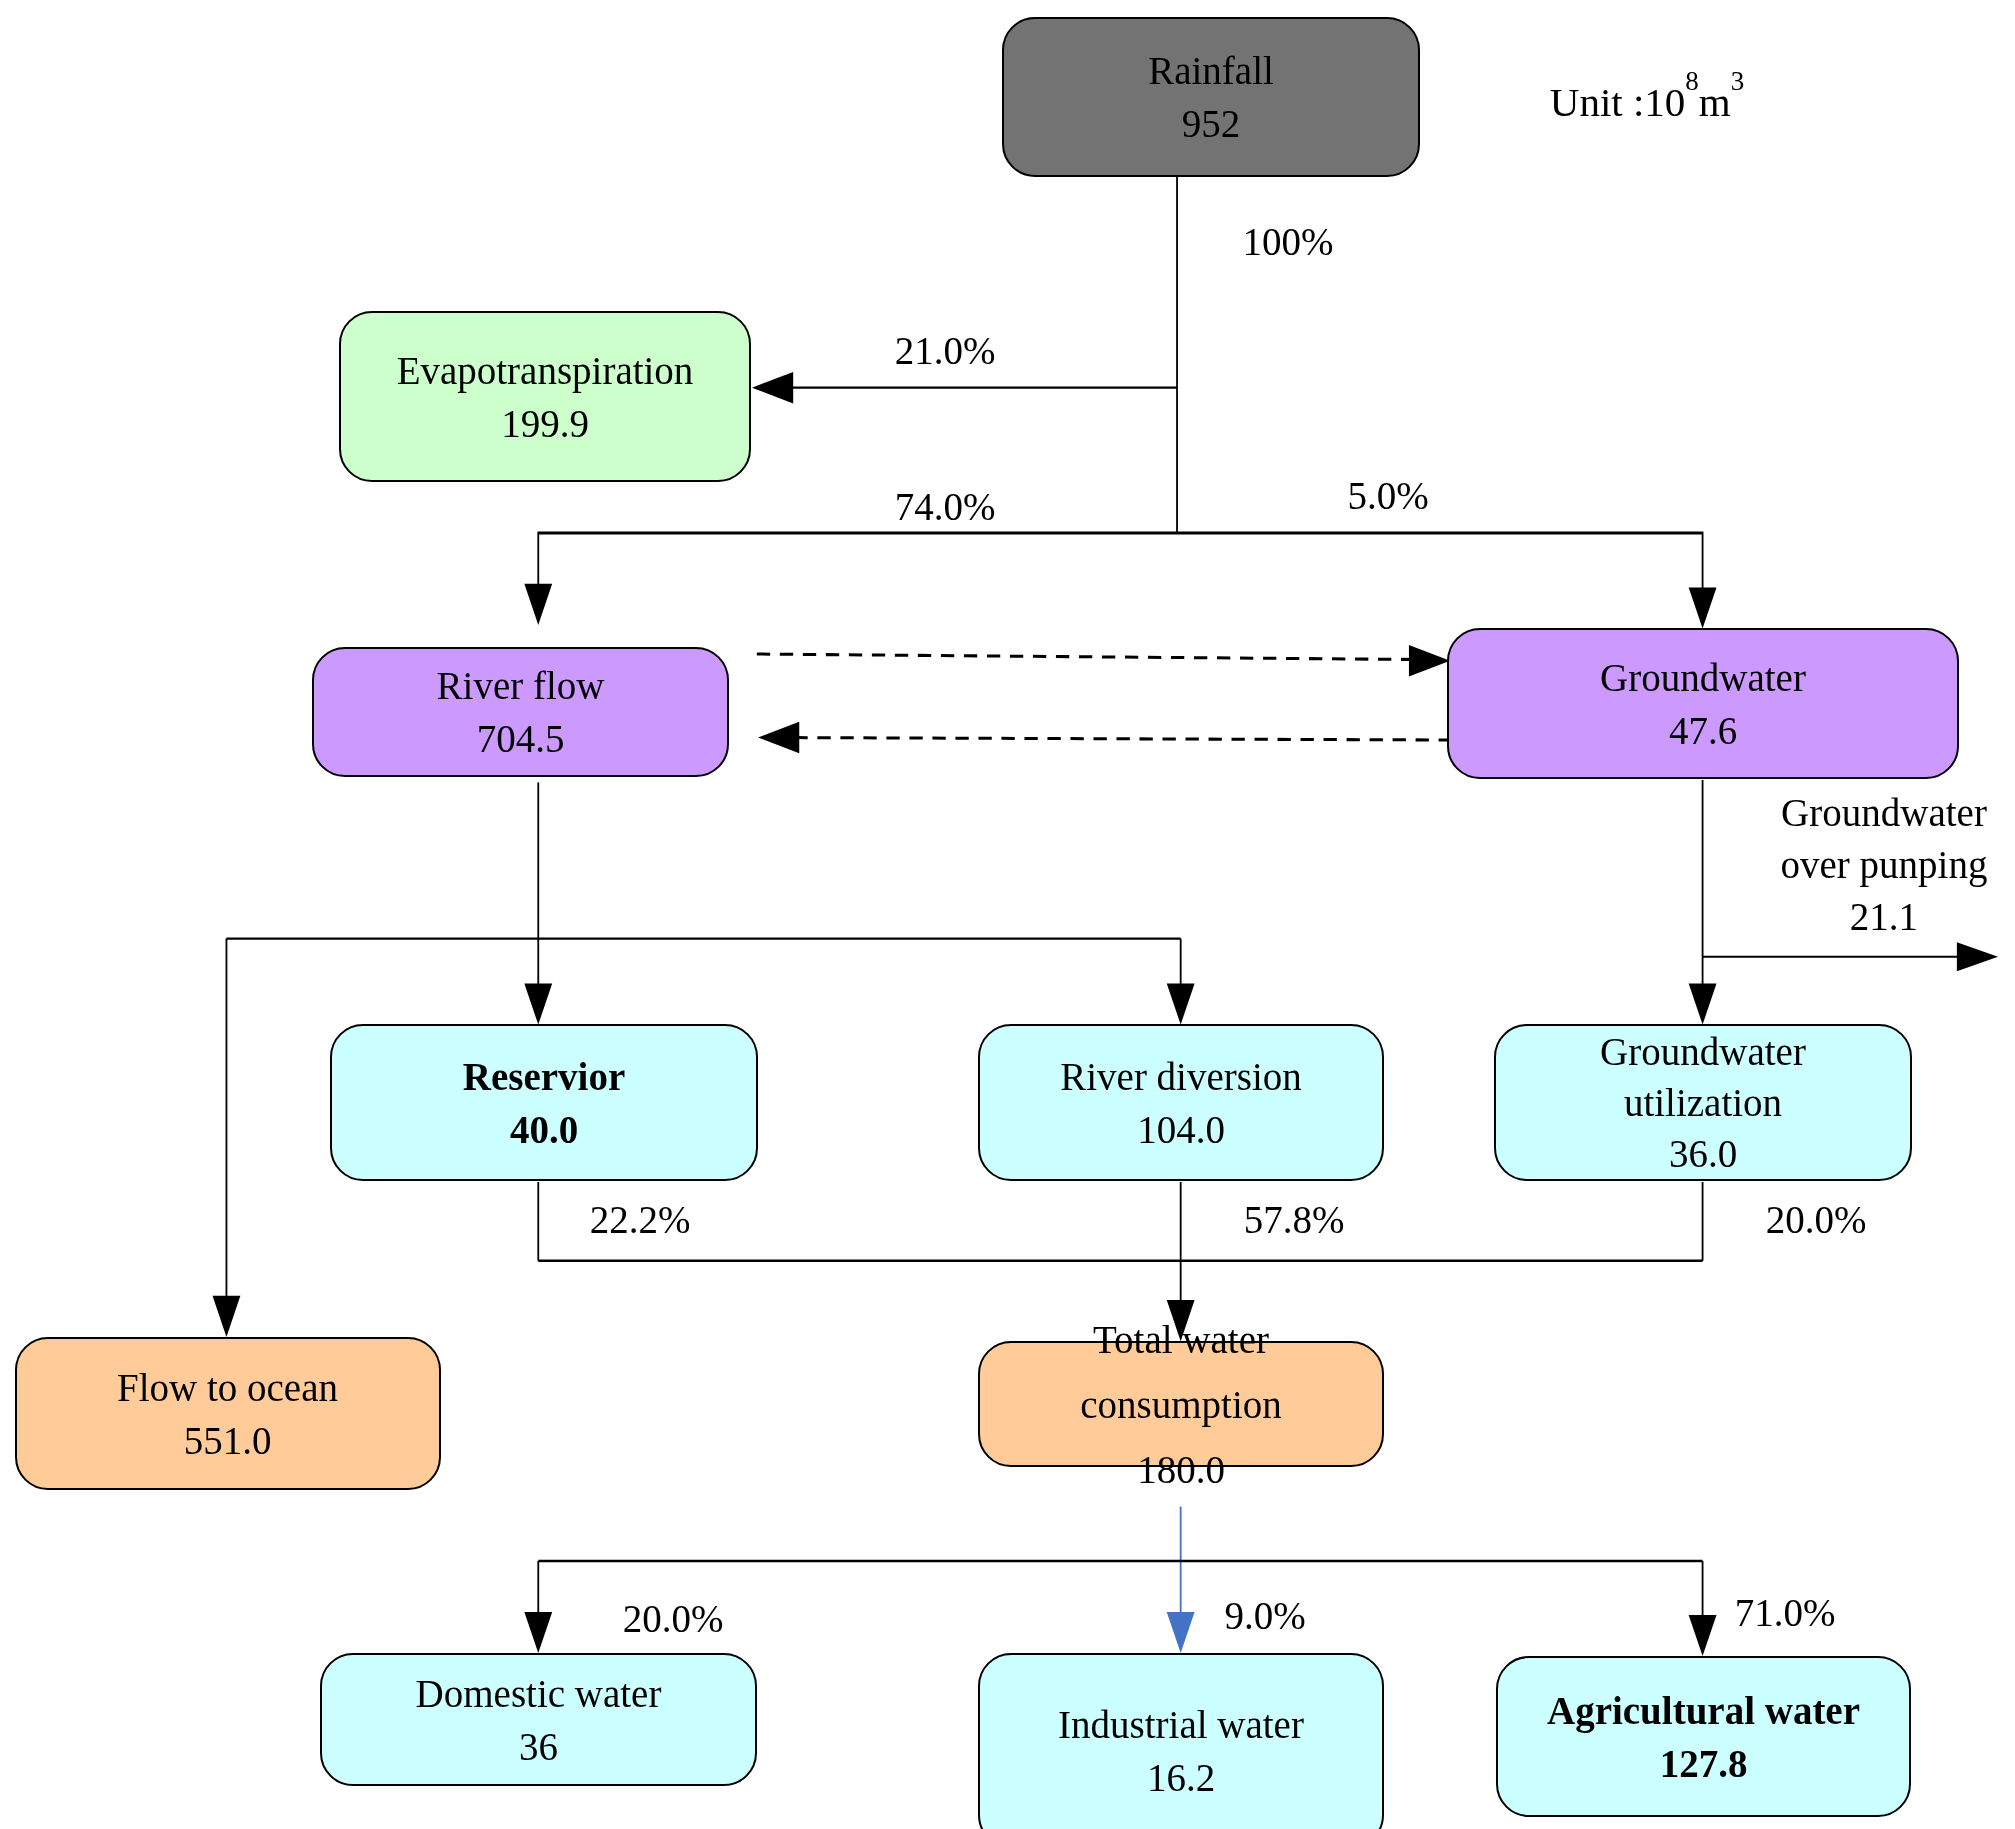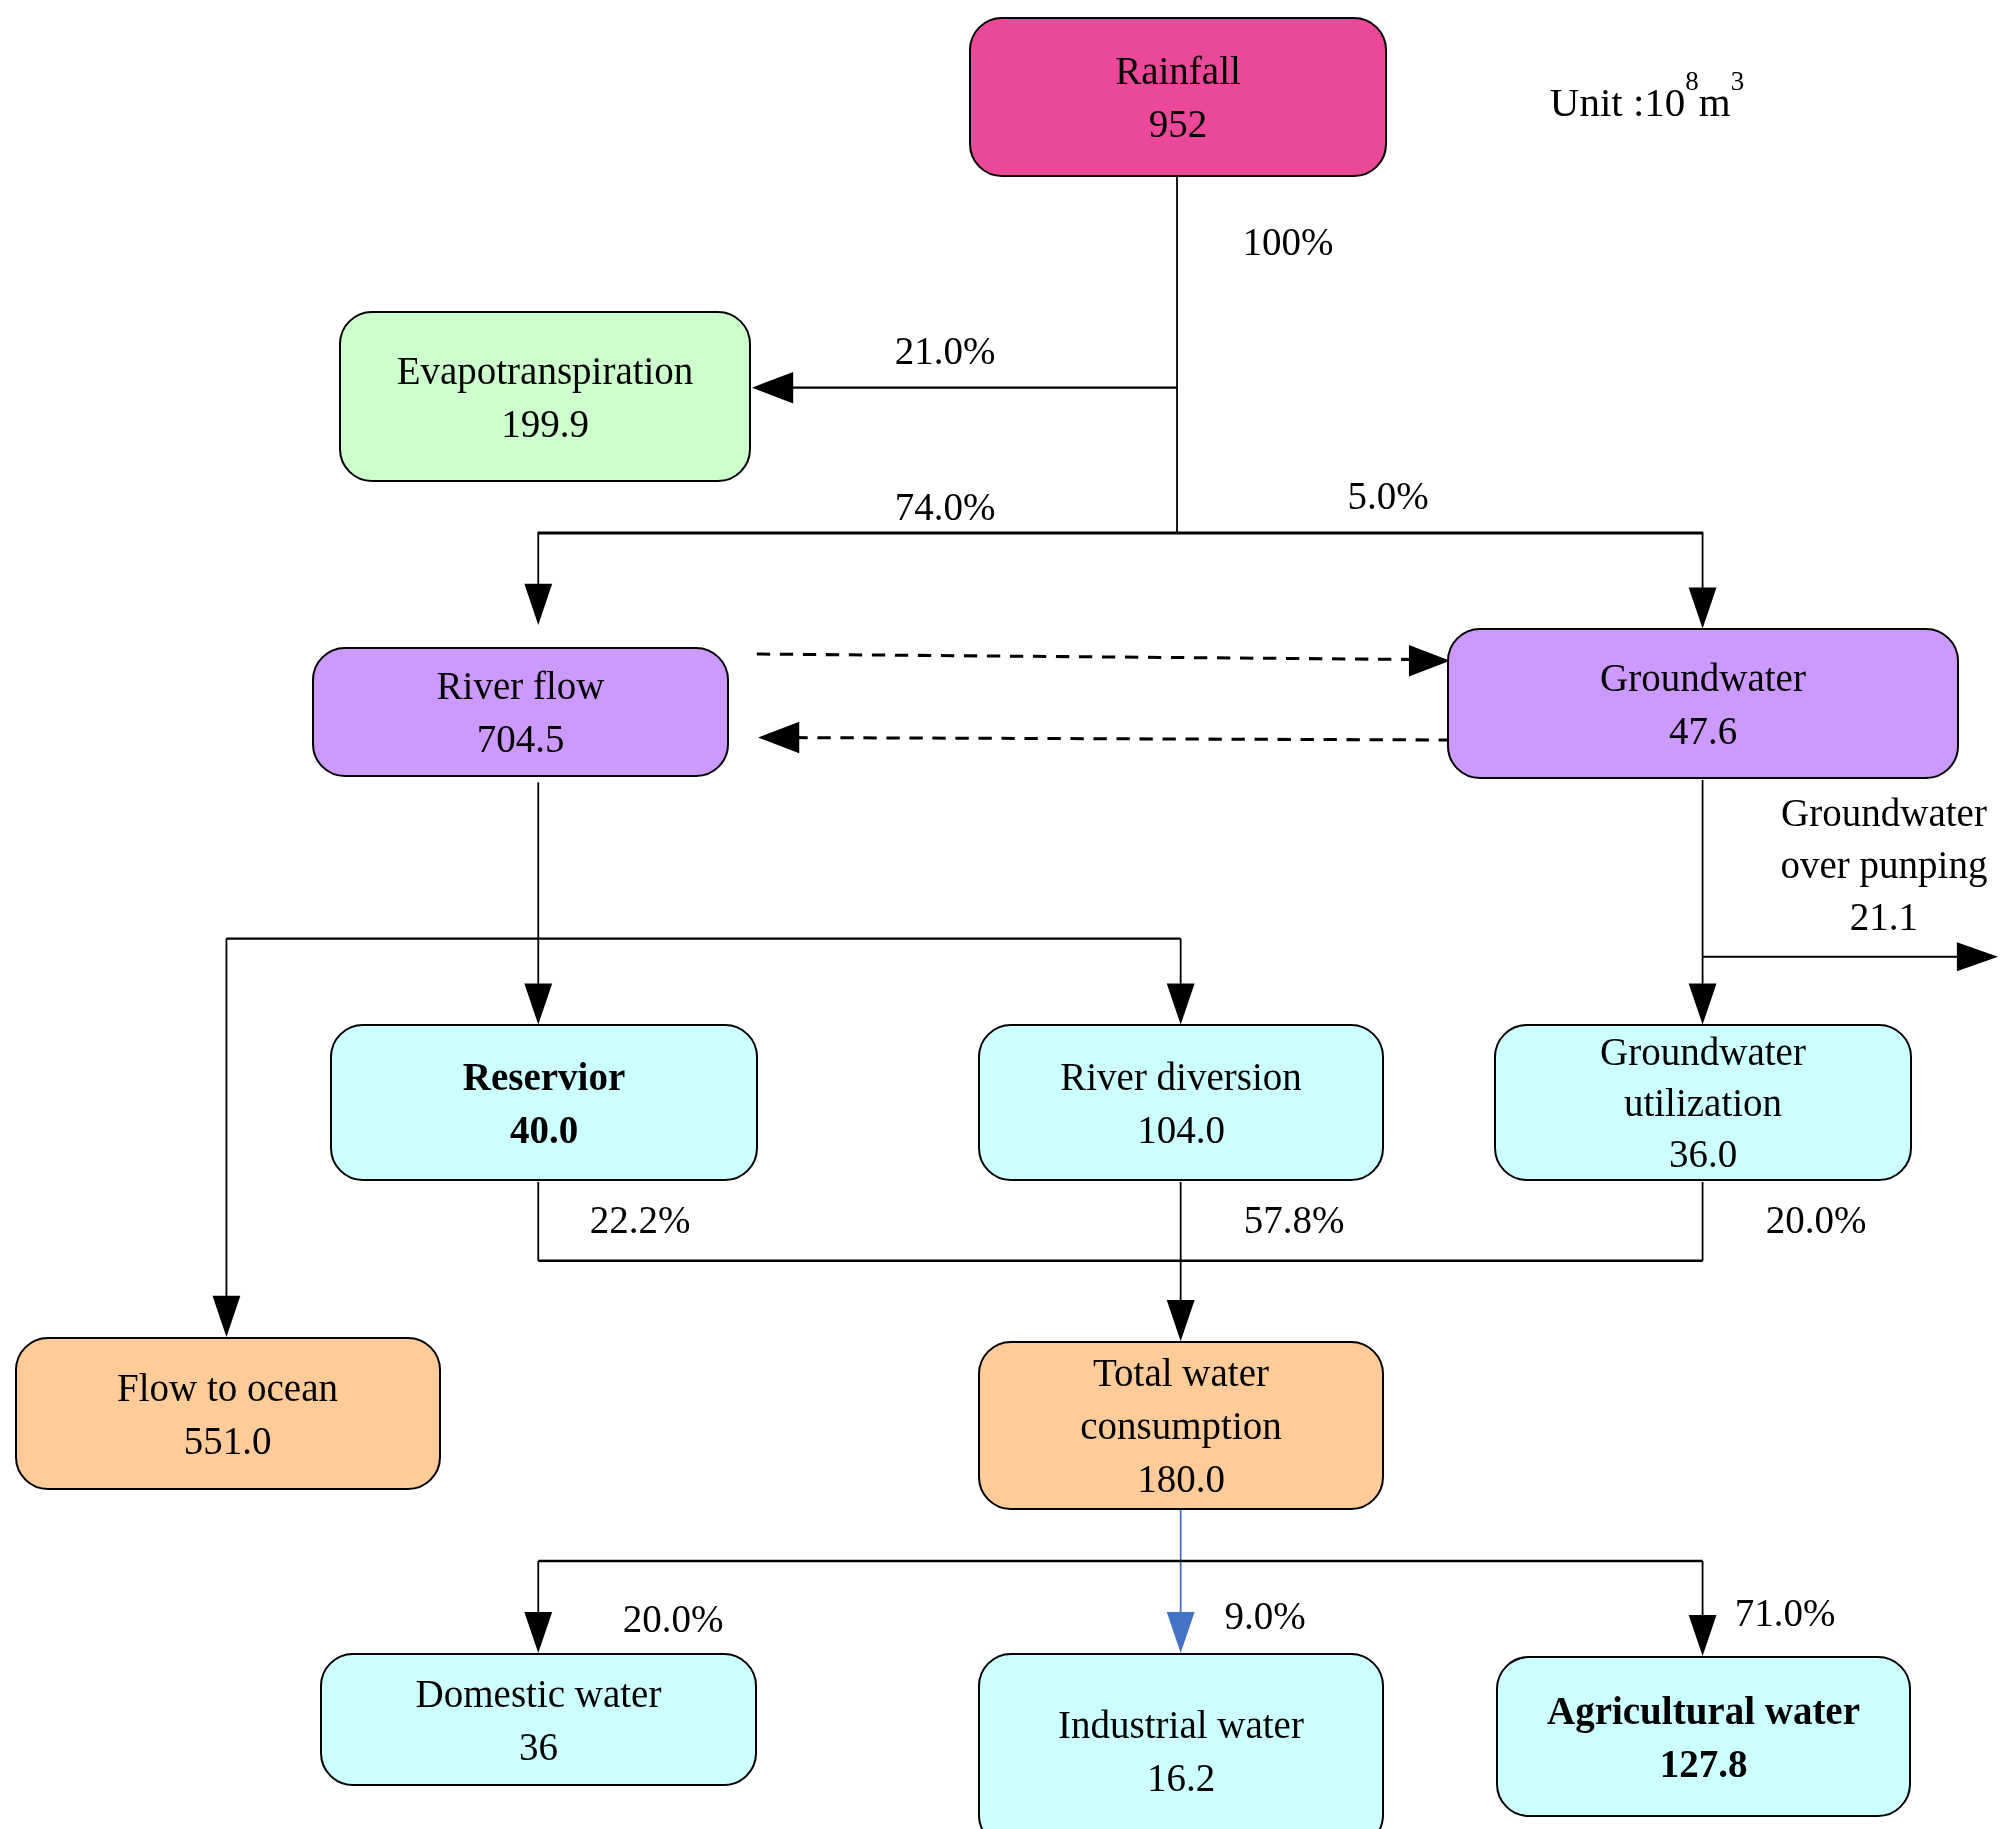--- a/index.html
+++ b/index.html
@@ -12,21 +12,21 @@
         display:flex;flex-direction:column;align-items:center;justify-content:center;
         text-align:center;font-size:39px;line-height:53px;}
   .n-rainfall{left:969px;top:17px;width:418px;height:160px;}
   .n-evapotranspiration{left:339px;top:311px;width:412px;height:171px;}
   .n-river-flow{left:312px;top:625px;width:417px;height:130px;margin-top:22px;}
   .n-groundwater{left:1447px;top:628px;width:512px;height:151px;}
   .n-reservior{left:330px;top:1024px;width:428px;height:157px;font-weight:bold;}
   .n-river-diversion{left:978px;top:1024px;width:406px;height:157px;}
   .n-groundwater-utilization{left:1494px;top:1024px;width:418px;height:157px;line-height:51px;}
   .n-flow-to-ocean{left:14.5px;top:1337px;width:426px;height:153px;}
-  .n-total-water-consumption{left:978px;top:1341px;width:406px;height:169px;line-height:53px;}
+  .n-total-water-consumption{left:978px;top:1341px;width:406px;height:126px;line-height:53px;gap:12px;}
   .n-domestic-water{left:320px;top:1653px;width:437px;height:133px;}
   .n-industrial-water{left:978px;top:1653px;width:406px;height:195px;}
   .n-agricultural-water{left:1496px;top:1656px;width:415px;height:161px;}
 
   .lbl{position:absolute;font-size:39px;white-space:nowrap;transform:translate(-50%,-50%);}
   .l-100{left:1288px;top:241px;}
   .l-21{left:945px;top:350px;}
   .l-74{left:945px;top:506px;}
   .l-5{left:1388px;top:495px;}
   .l-222{left:640px;top:1219px;}
@@ -90,21 +90,21 @@
     <line x1="889" y1="2578" x2="2812" y2="2578" stroke="#000" stroke-width="4"></line>
     <line x1="889" y1="2578" x2="889" y2="2666" stroke="#000" stroke-width="3"></line>
     <polygon points="889,2730 866,2662 912,2662" fill="#000"></polygon>
     <polygon points="1950,2730 1927,2662 1973,2662" fill="#4472C4"></polygon>
     <line x1="2812" y1="2578" x2="2812" y2="2671" stroke="#000" stroke-width="3"></line>
     <polygon points="2812,2735 2789,2667 2835,2667" fill="#000"></polygon>
   </svg>
 
   <div class="unit"><span>Unit :10</span><sup>8</sup><span>m</span><sup>3</sup></div>
 
-  <div class="node n-rainfall" style="background-color: #ec4899;">
+  <div class="node n-rainfall" style="background-color: #737373; margin-left: 33px;">
     <div>Rainfall</div>
     <div>952</div>
   </div>
 
   <div class="node n-evapotranspiration" style="background-color: rgb(204, 255, 204);">
     <div>Evapotranspiration</div>
     <div>199.9</div>
   </div>
 
   <div class="node n-river-flow" style="background-color: rgb(204, 153, 255);">

